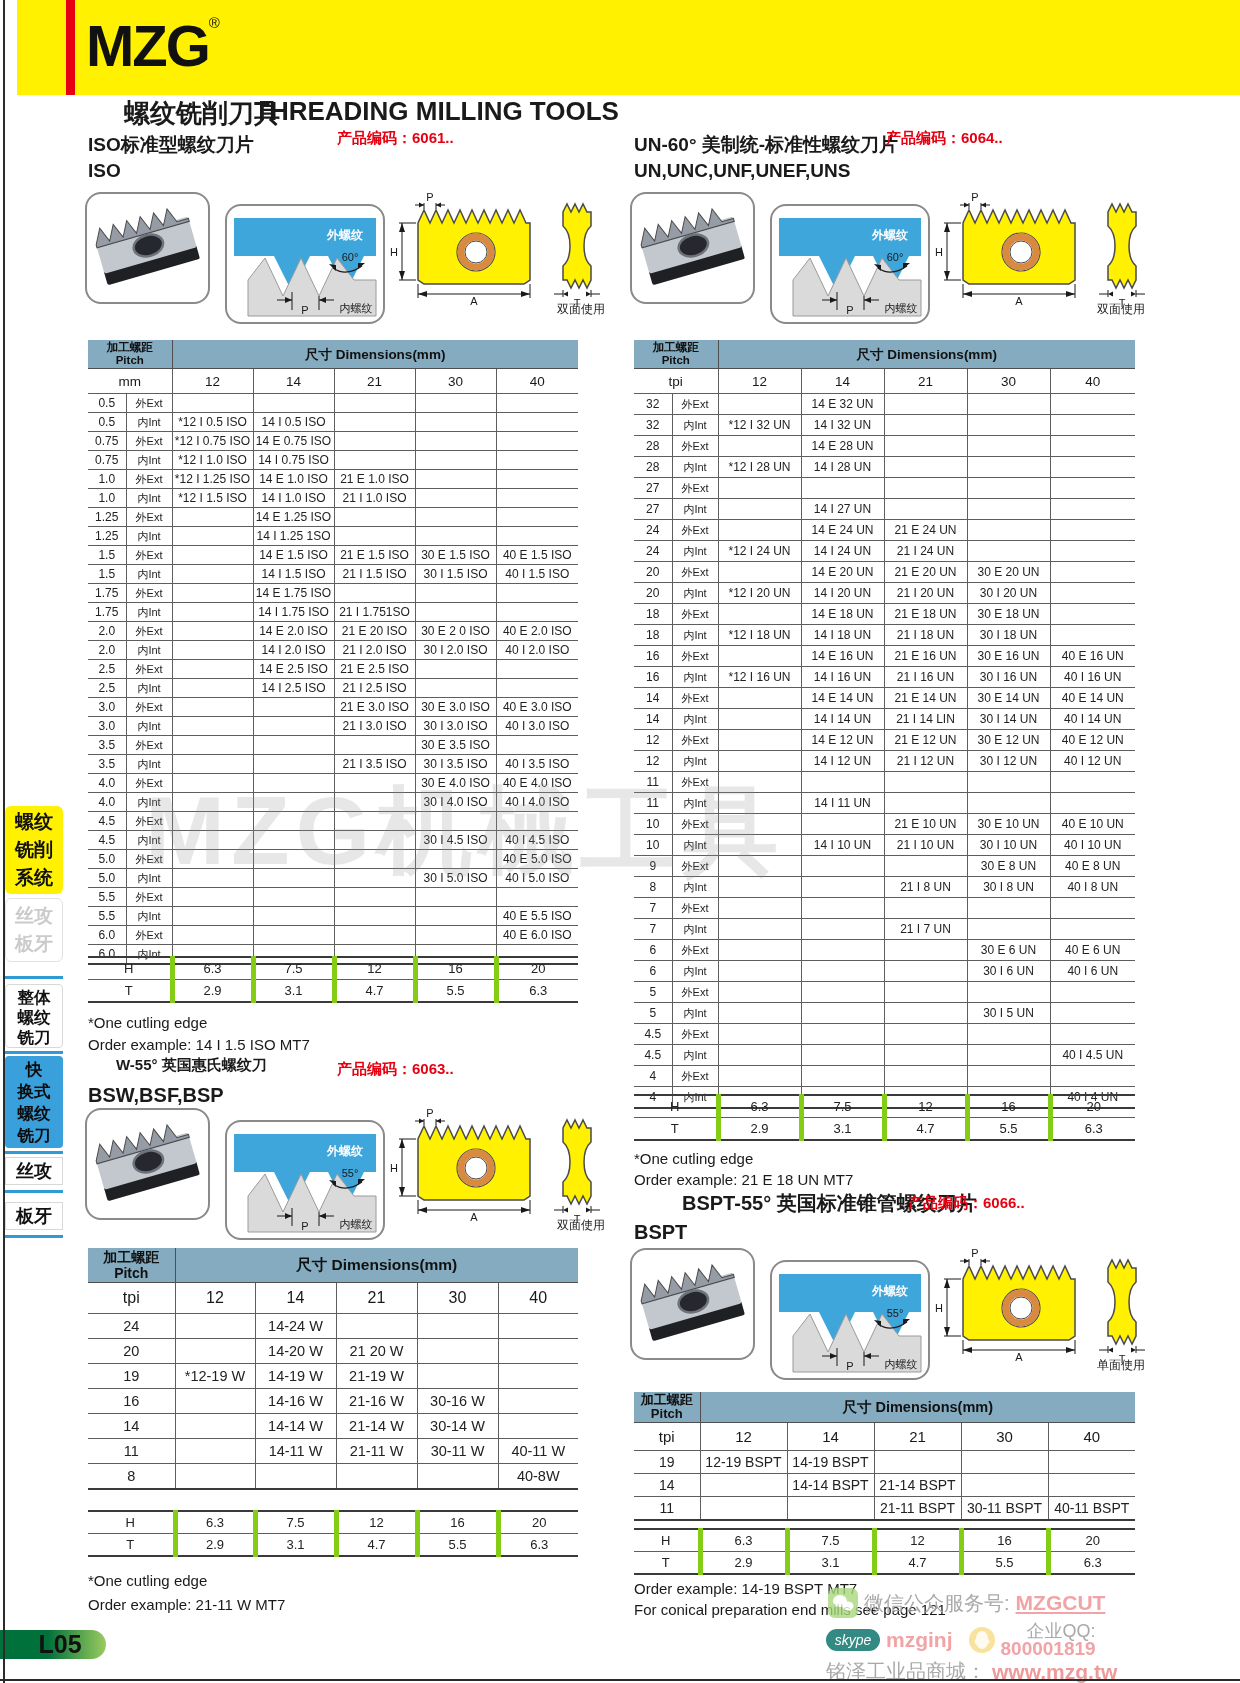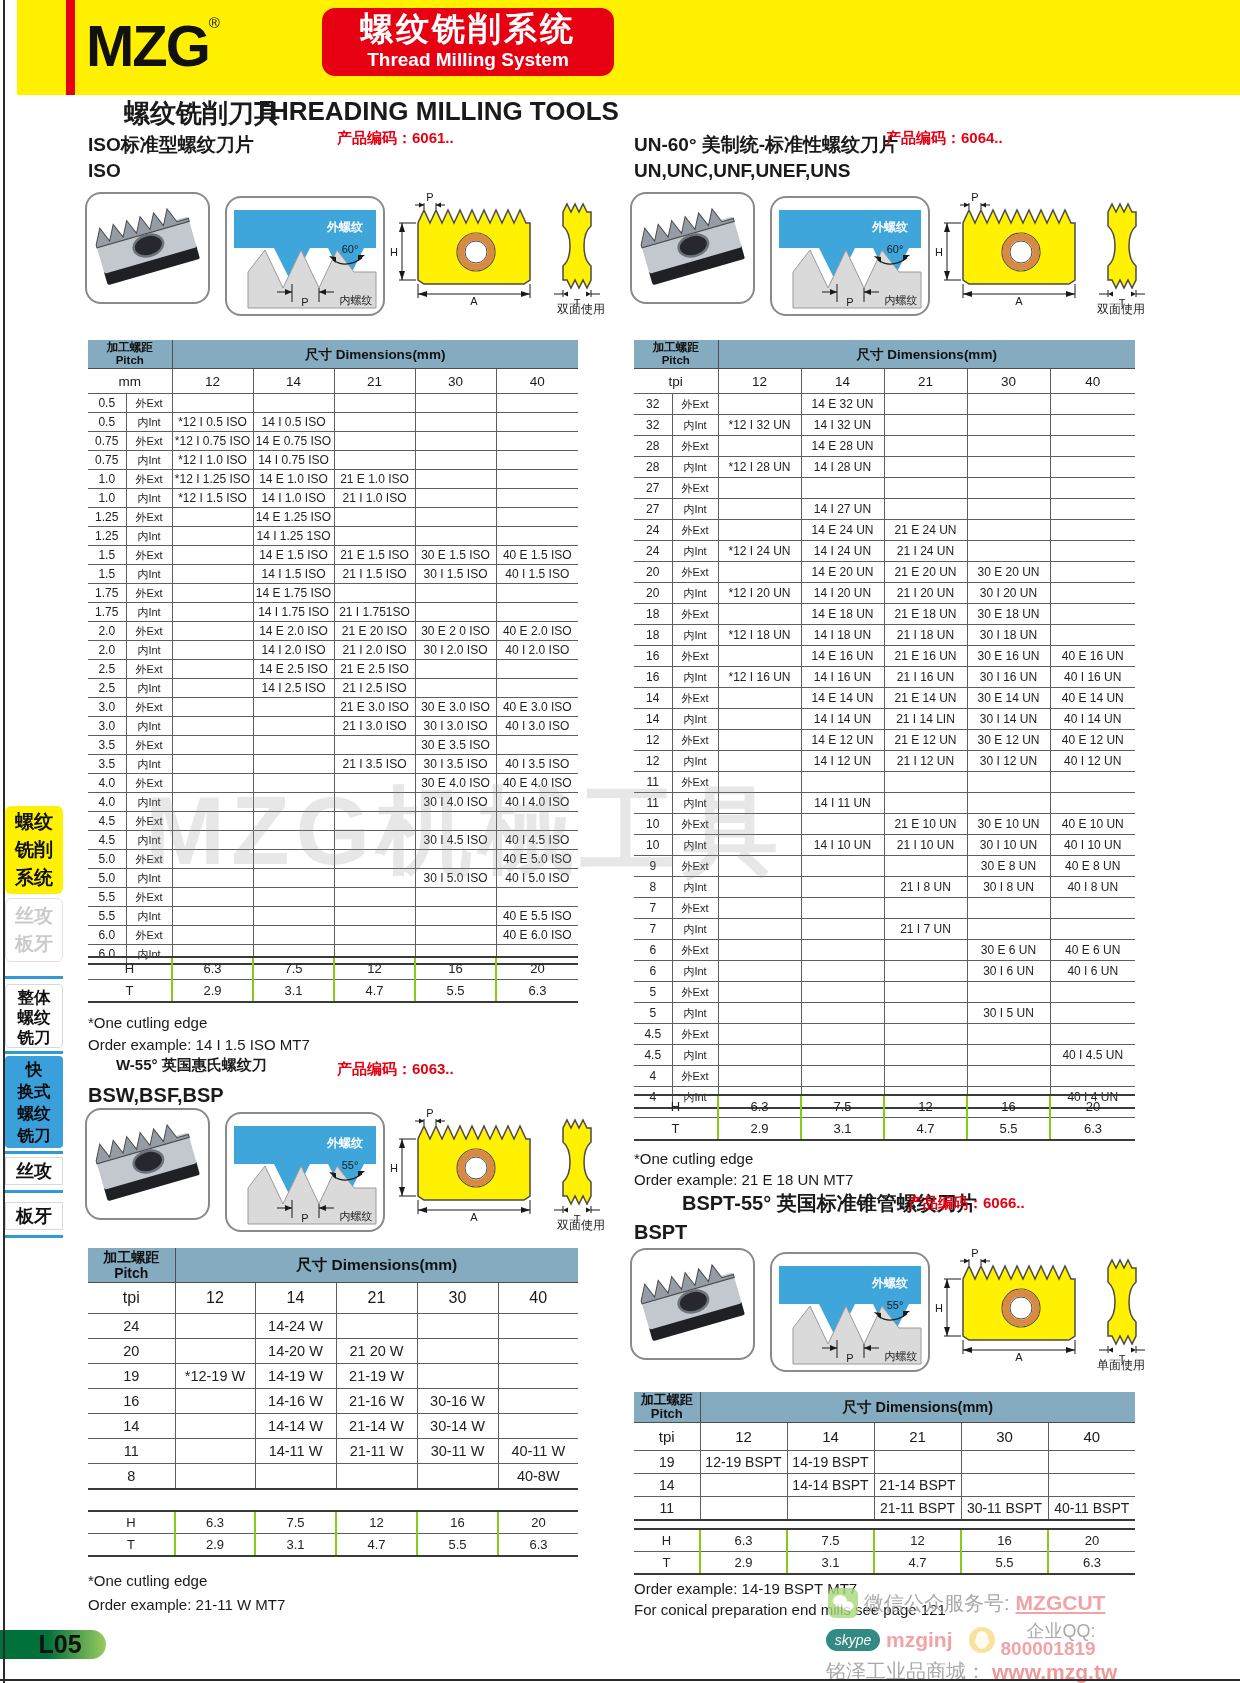--- a/index.html
+++ b/index.html
@@ -37,28 +37,28 @@
   .t-w .hd1 th{height:34px;font-size:14px;line-height:16px;}
   .t-w .hd1 th + th{font-size:15.5px;}
   .t-w .hd2 th{height:30px;font-size:16px;}
   .t-w td{height:24px;font-size:14.5px;}
   .t-bspt .hd1 th{height:30px;font-size:13px;line-height:14px;}
   .t-bspt .hd1 th + th{font-size:14.5px;}
   .t-bspt .hd2 th{height:27px;font-size:15px;}
   .t-bspt td{height:22px;font-size:14px;}
   table.ht{position:absolute;border-collapse:collapse;table-layout:fixed;}
   .ht td{text-align:center;font-size:13px;height:21px;border-top:1px solid #5e5e5e;padding:0;color:#222;}
-  .ht td + td{border-left:2px solid #84cc16;}
+  .ht td + td{border-left:5px solid #84cc16;}
   .ht tr:first-child td{border-top:2px solid #3a3a3a;}
   .ht tr:last-child td{border-bottom:2px solid #3a3a3a;}
   .note{font-size:15px;color:#1a1a1a;white-space:nowrap;}
   
   .diagram-row{position:absolute;height:132px;}
   .dg-photo{position:absolute;left:0;top:4px;}
-  .dg-profile{position:absolute;left:140px;top:8px;}
+  .dg-profile{position:absolute;left:140px;top:16px;}
   .dg-front{position:absolute;left:303px;top:4px;}
   .dg-side{position:absolute;left:466px;top:8px;}
   .dg-usage{position:absolute;right:0;bottom:2px;font-size:12px;color:#222;}
   .dg-lab{font-size:11px;text-anchor:middle;fill:#1a1a1a;font-family:"Liberation Sans","DejaVu Sans",sans-serif;}
   .dg-white{fill:#fff;font-weight:700;font-size:12px;}
   
   .sbtab{position:absolute;left:5px;width:58px;text-align:center;white-space:pre-line;font-weight:800;box-sizing:border-box;}
   #sb1{top:806px;height:88px;background:#FFF100;border-radius:6px;font-size:19px;line-height:28px;padding-top:2px;color:#111;}
   #sb2{top:898px;height:64px;background:#fff;border:1px solid #e2e2e2;border-radius:6px;font-size:19px;line-height:28px;padding-top:3px;color:#cbcbcb;}
   #sb3{top:984px;height:64px;background:#fff;border:1px solid #d8d8d8;border-radius:4px;font-size:16.5px;line-height:20px;padding-top:2px;color:#111;}
@@ -84,24 +84,20 @@
       color:rgba(145,145,145,0.22);white-space:nowrap;z-index:40;pointer-events:none;}
 </style>
 </head>
 <body>
 
 <div id="page">
 
   <div class="abs" id="band"></div>
   <div class="abs" id="redstripe"></div>
   <div class="abs" id="logo"><span>MZG</span><sup>®</sup></div>
-  <div class="abs" id="banner">
-    <div class="cn">螺纹铣削系统</div>
-    <div class="en">Thread Milling System</div>
-  </div>
 
   <div class="abs h1cn" style="left:88px;top:96px;margin-left:36px;">螺纹铣削刀具</div>
   <div class="abs h1en" style="left:254px;top:96px;">THREADING MILLING TOOLS</div>
 
   <div class="abs sec-t" style="left:88px;top:132px;">ISO标准型螺纹刀片</div>
   <div class="abs code" style="left:337px;top:129px;"><span>产品编码：</span><span>6061..</span></div>
   <div class="abs sec-t" style="left:88px;top:160px;">ISO</div>
 
   <div class="abs sec-t" style="left:634px;top:132px;">UN-60° 美制统-标准性螺纹刀片</div>
   <div class="abs code" style="left:886px;top:129px;"><span>产品编码：</span><span>6064..</span></div>

